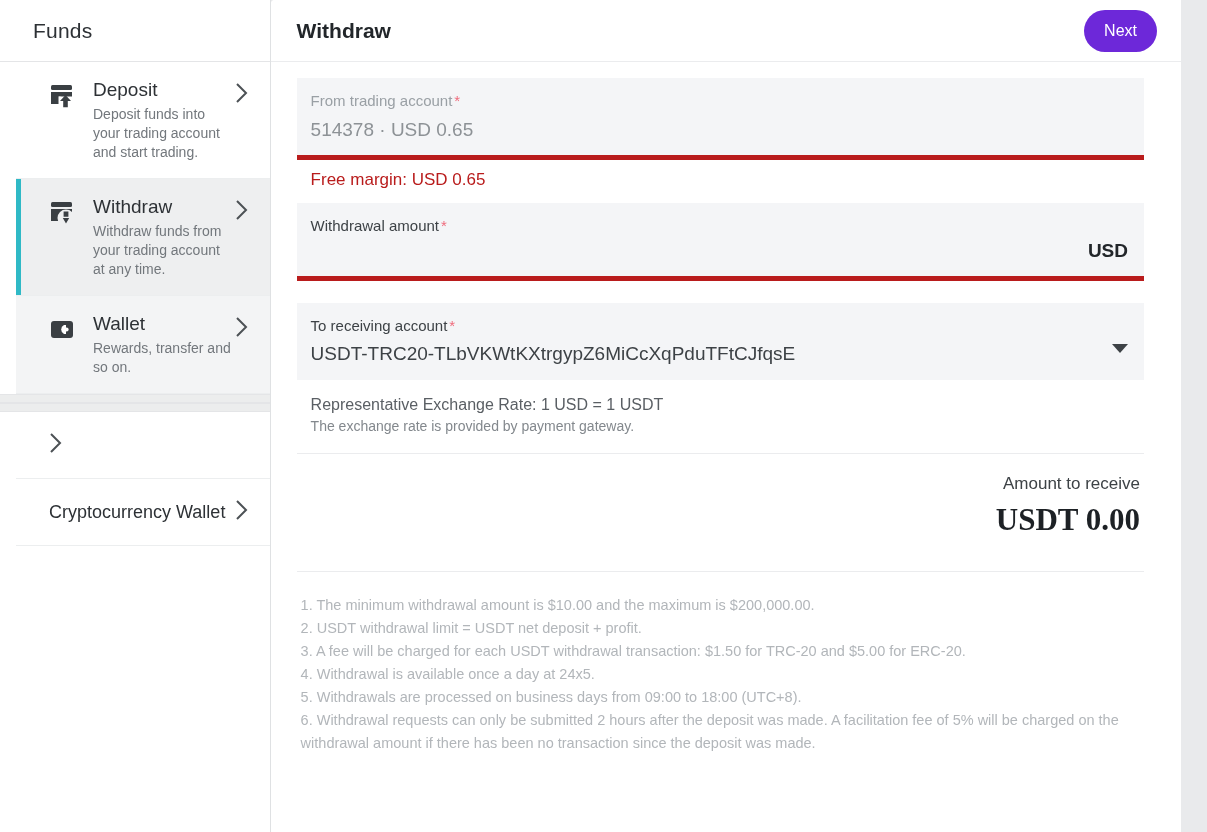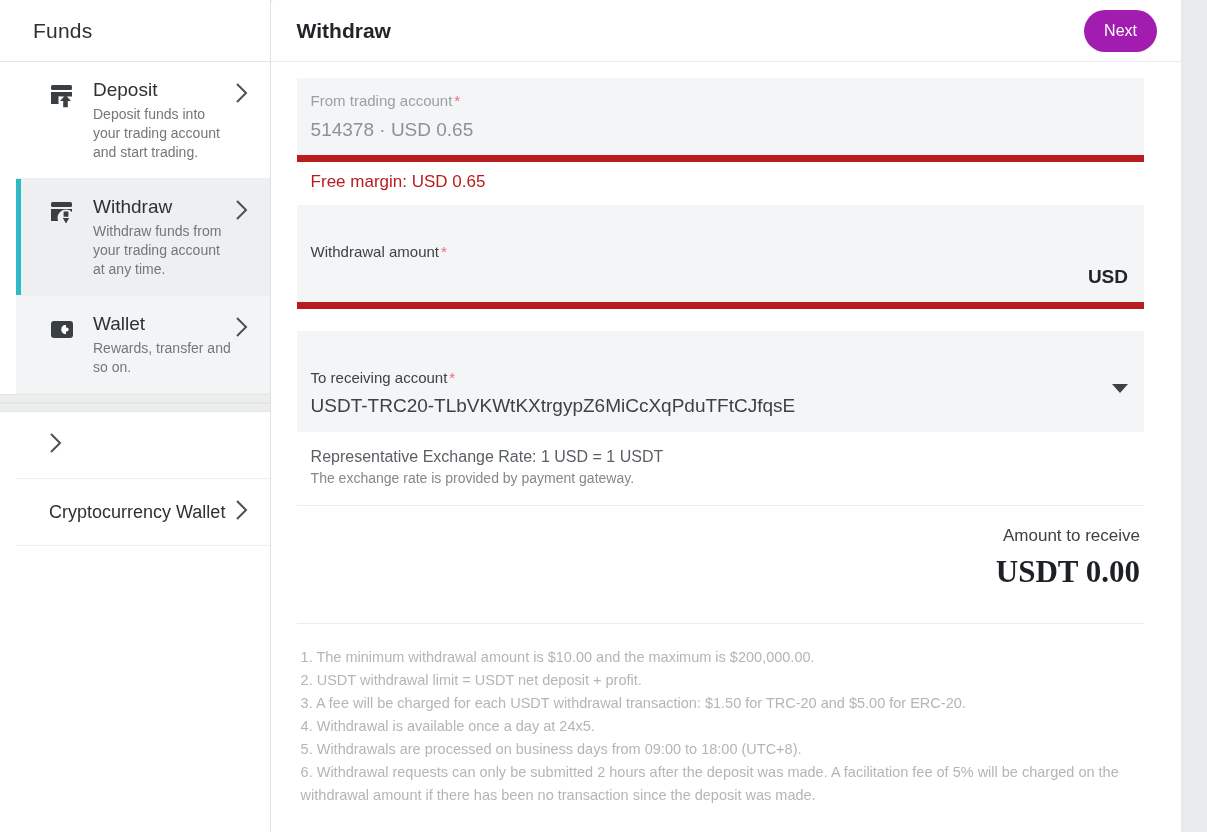--- a/index.html
+++ b/index.html
@@ -147,29 +147,29 @@
   .main-body {
     flex: 1 1 auto;
     padding: 16px 37px 0 26px;
     overflow: hidden;
   }
 
   .field {
     background: #f4f5f7;
     padding: 13px 16px 12px 14px;
     position: relative;
-    border-bottom: 7px solid #b91c1c;
+    border-bottom: 5px solid #b91c1c;
   }
   .field.readonly .field-value { color: #8d9296; }
   .field-label {
     font-size: 15px;
     color: #9aa0a5;
     line-height: 20px;
   }
-  .field-label.dark { color: #3d4246; margin-top: 24px; }
+  .field-label.dark { color: #3d4246; }
   .req { color: #ef6b7c; margin-left: 2px; }
   .field-value {
     font-size: 19px;
     color: #3d4246;
     line-height: 26px;
     margin-top: 6px;
   }
   .field-hint {
     font-size: 17px;
     color: #b91c1c;
@@ -376,21 +376,21 @@
       </div>
     </div>
 
     <div class="sidebar-filler"></div>
   </aside>
 
   <section class="main">
 
     <div class="main-header">
       <div class="main-title">Withdraw</div>
-      <button class="next-btn" style="background: #a21caf;">Next</button>
+      <button class="next-btn" style="background: #6d28d9;">Next</button>
     </div>
 
     <div class="main-body">
 
       <div class="field readonly">
         <div class="field-label">
           <span>From trading account</span><span class="req">*</span>
         </div>
         <div class="field-value">514378 · USD 0.65</div>
       </div>

